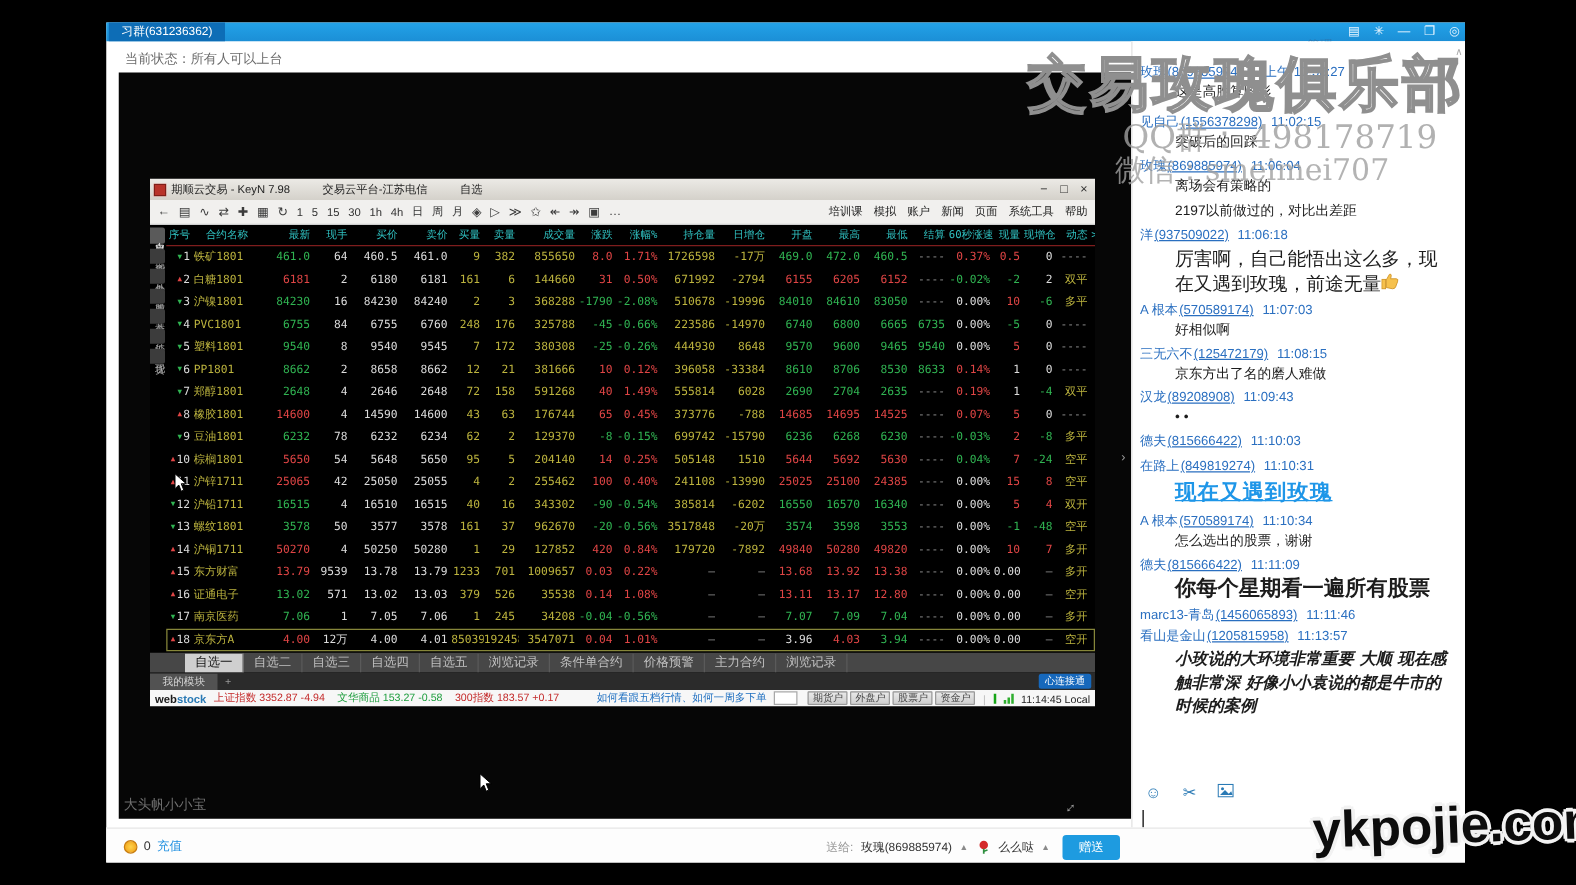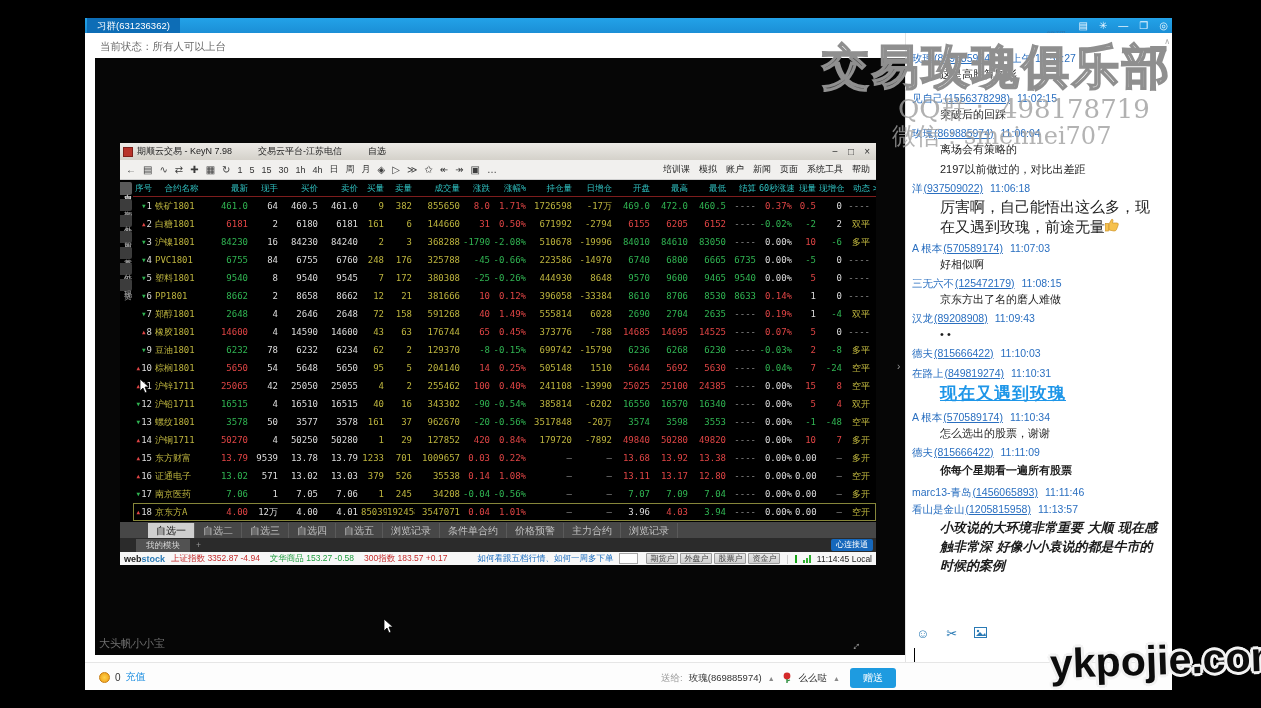--- a/index.html
+++ b/index.html
@@ -54,21 +54,21 @@
   .cell{display:inline-block;text-align:right;font-size:9px;overflow:hidden;
         vertical-align:top;box-sizing:border-box;padding-right:3px;}
   .cell .arrow{font-size:6px;vertical-align:1px;padding-right:1px;}
   .t-bottabs{height:16px;background:#474747;display:flex;align-items:flex-end;
              padding-left:28px;}
   .btab{font-size:10px;color:#c2c2c2;padding:0 8px;line-height:15px;
         border-right:1px solid #5a5a5a;}
   .btab.active{background:#cfcfcf;color:#111;}
   .t-modrow{height:14px;background:#2b2b2b;display:flex;align-items:center;
             font-size:8.5px;position:relative;}
-  .modtab{background:#525252;color:#d5d5d5;padding:0 10px;line-height:13px;margin-left:16px;}
+  .modtab{background:#525252;color:#d5d5d5;padding:0 10px;line-height:13px;margin-left:0;}
   .modplus{color:#999;margin-left:6px;}
   .modbadge{position:absolute;right:3px;top:1px;background:#1668bc;color:#fff;
             font-size:8px;line-height:12px;padding:0 5px;border-radius:2px;}
   .t-status{height:13px;background:#f7f7f7;display:flex;align-items:center;gap:6px;
             padding:0 4px;font-size:8.5px;white-space:nowrap;overflow:hidden;}
   .logo-web{color:#1b1b1b;font-weight:bold;font-size:9px;}
   .logo-stock{color:#2a7ab5;font-weight:bold;font-size:9px;}
   .idx{letter-spacing:0;}
   .notice{color:#1e6fc0;margin-left:14px;}
   .acct-input{width:60px;height:9px;background:#fff;border:1px solid #a8a8a8;
@@ -87,21 +87,21 @@
   .chat-collapse{position:absolute;left:-9px;top:328px;color:#9c9c9c;font-size:10px;}
   .chat-messages{position:absolute;left:0;top:18px;width:256px;height:575px;
                  overflow:hidden;padding-left:6px;box-sizing:border-box;}
   .msg{margin-bottom:2px;}
   .mhead{font-size:10.5px;color:#2a6fc0;line-height:15px;white-space:nowrap;}
   .mname{margin-right:1px;}
   .mid{text-decoration:underline;color:#2a6fc0;}
   .mtime{margin-left:7px;}
   .mbody{font-size:11px;color:#1c1c1c;line-height:15px;padding:1px 4px 2px 28px;}
   .mbody.big{font-size:15px;line-height:20px;font-family:"DejaVu Serif",serif;}
-  .mbody.bigbold{font-size:11px;line-height:20px;font-weight:bold;
+  .mbody.bigbold{font-size:17px;line-height:20px;font-weight:bold;
                  font-family:"DejaVu Serif",serif;}
   .mbody.headline{font-size:17px;line-height:24px;font-weight:bold;color:#1e96e8;
                   text-decoration:underline;letter-spacing:1px;}
   .mbody.italic{font-size:13px;line-height:19px;font-weight:bold;font-style:italic;
                 font-family:"DejaVu Serif",serif;}
   .chat-toolbar{position:absolute;left:10px;top:593px;display:flex;gap:17px;
                 color:#2a7ab5;font-size:13px;}
   .chat-caret{position:absolute;left:8px;top:615px;width:1px;height:14px;background:#000;}
   
   .bottom-bar{position:absolute;left:0;top:644px;width:100%;height:28px;background:#fdfdfd;

